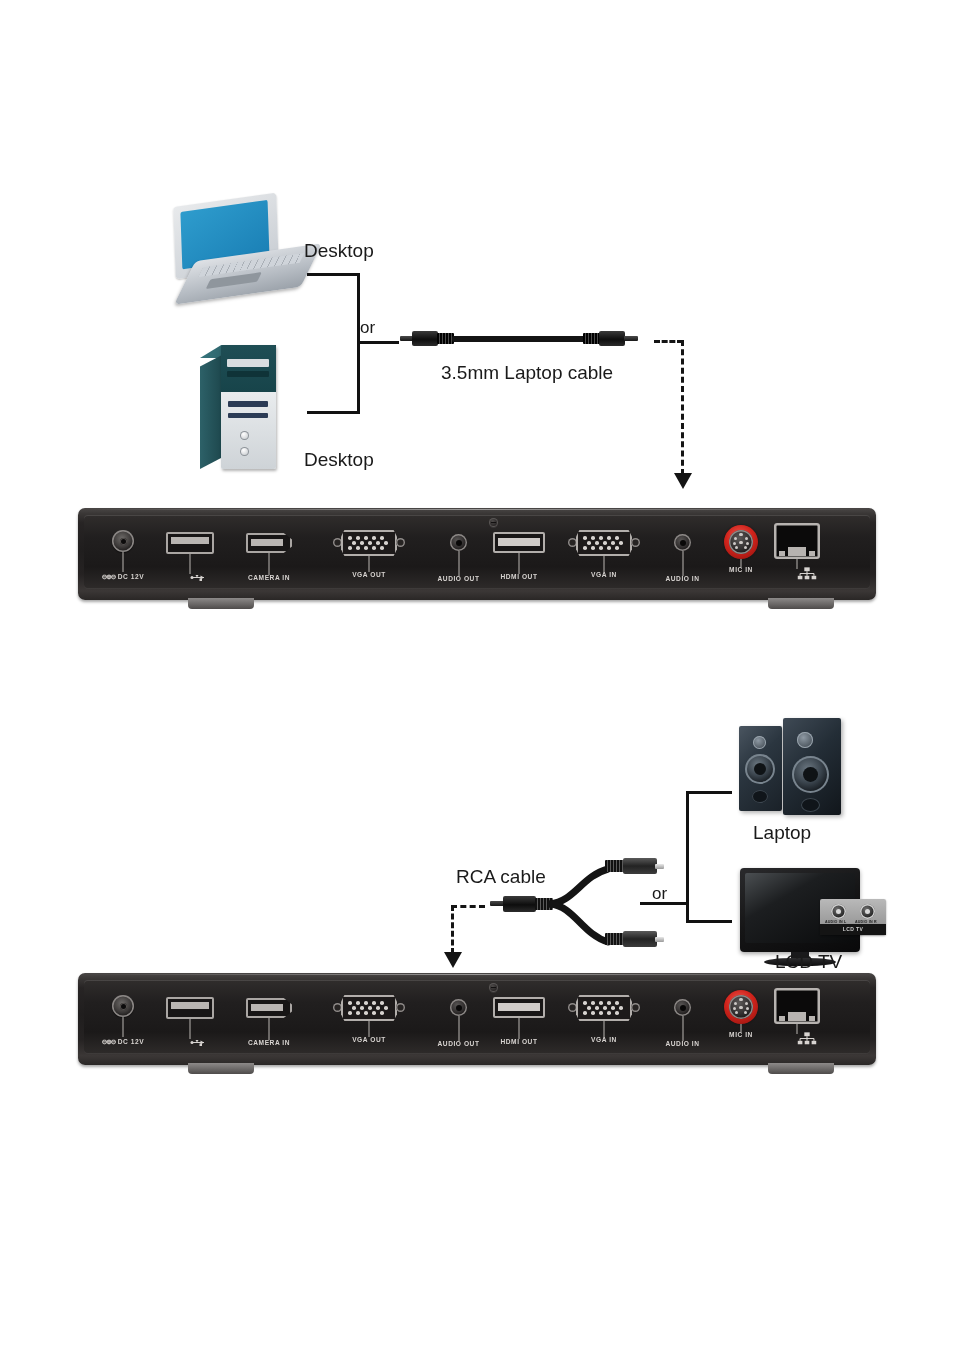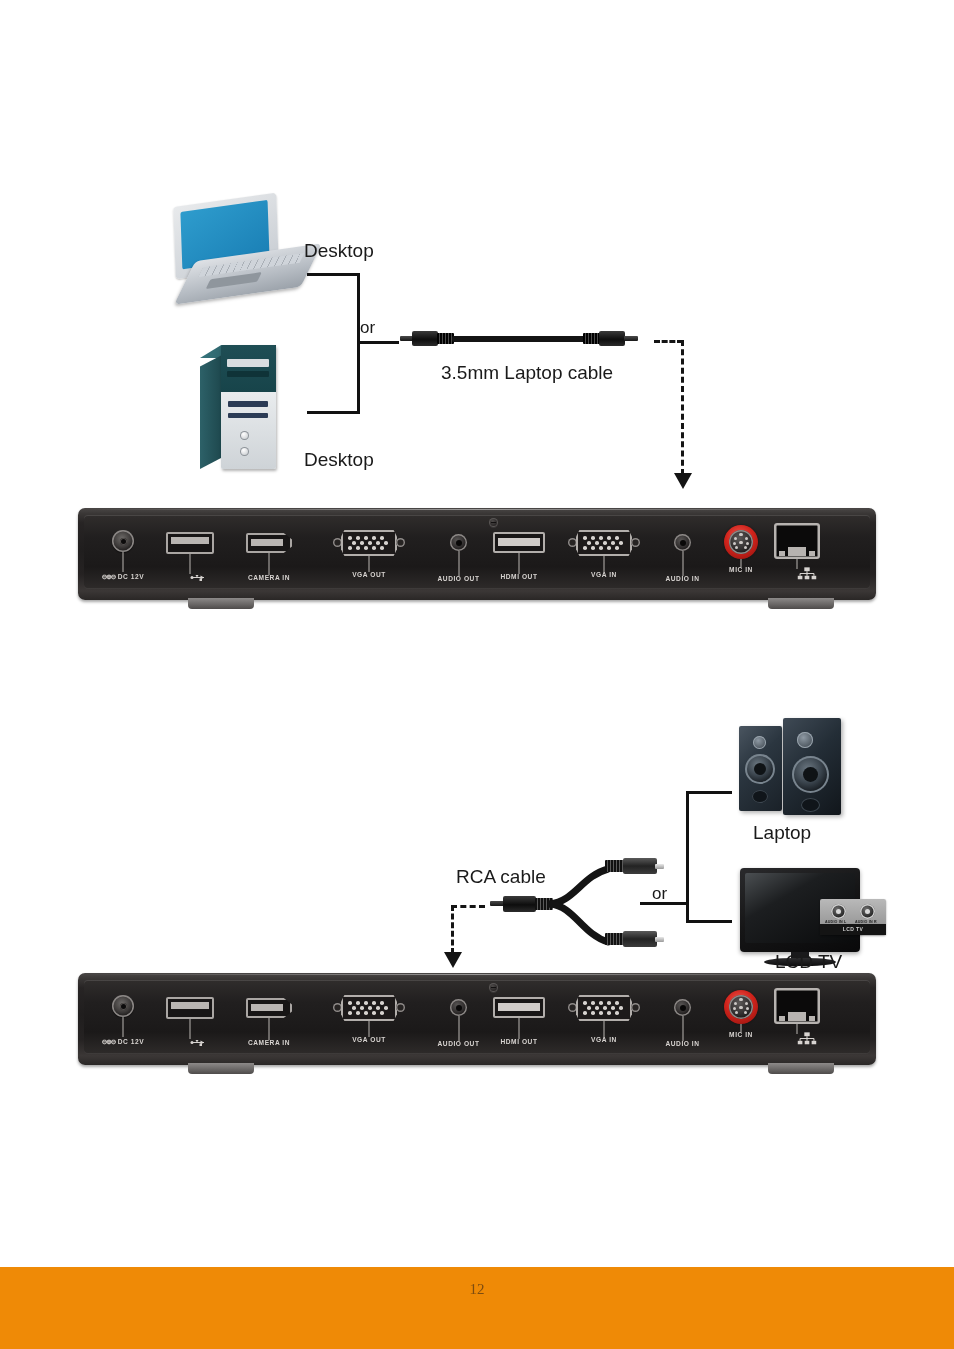--- a/index.html
+++ b/index.html
@@ -800,17 +800,14 @@
           <rect x="9.5" y="0" width="7" height="5" fill="#d8d4d1"></rect>
           <path d="M13 5 v3 M4 8 H22 M4 8 v3 M13 8 v3 M22 8 v3" stroke="#d8d4d1" stroke-width="1.4" fill="none"></path>
           <rect x="1" y="11" width="6" height="4.5" fill="#d8d4d1"></rect>
           <rect x="10" y="11" width="6" height="4.5" fill="#d8d4d1"></rect>
           <rect x="19" y="11" width="6" height="4.5" fill="#d8d4d1"></rect>
         </svg>
       </div>
     </div>
   </div>
 
-  <div class="footer">
-    <div class="footer-page">12</div>
-  </div>
 
 </div>
 
 </body></html>

